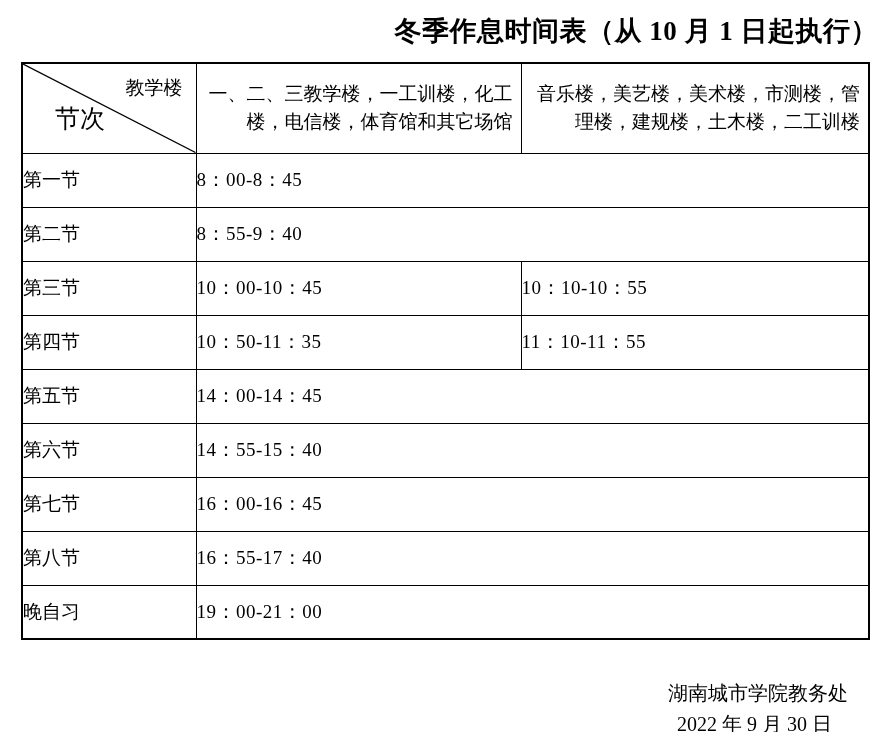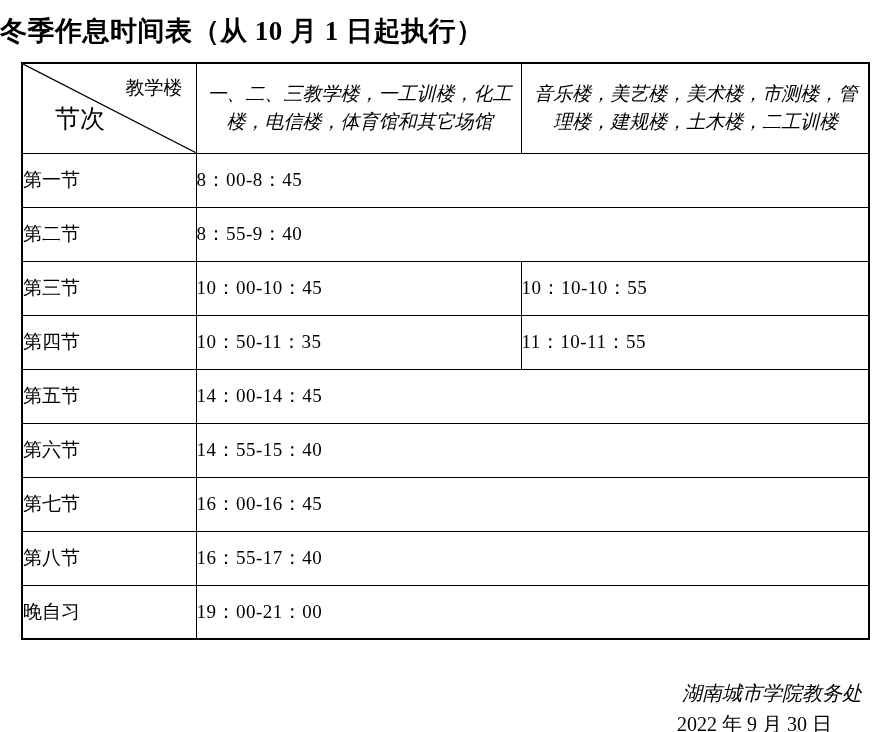--- a/index.html
+++ b/index.html
@@ -6,21 +6,21 @@
   html, body {
     width: 878px; height: 732px;
     background: #ffffff;
     font-family: "Liberation Serif", "DejaVu Serif", serif;
     color: #000000;
     overflow: hidden;
   }
   .page { width: 878px; height: 732px; position: relative; }
 
   .title {
-    text-align: left;
+    text-align: right;
     font-size: 27px;
     font-weight: bold;
     padding-top: 13px;
     height: 62px;
     letter-spacing: 0.5px;
   }
 
   table.schedule {
     border-collapse: collapse;
     table-layout: fixed;
@@ -52,34 +52,33 @@
     font-size: 19px;
   }
   .corner-bottom-left {
     position: absolute; bottom: 18px; left: 32px;
     font-size: 25px;
   }
 
   td.group-header {
     padding: 4px 8px 4px 10px;
     line-height: 28px;
-    text-align: center;
-    font-style: italic;
+    text-align: right;
   }
 
   td.period-cell { text-align: left; }
   td.time-cell   { text-align: left; letter-spacing: 0.5px; }
 
   .footer {
     margin-top: 38px;
     text-align: right;
     font-size: 20px;
     line-height: 31px;
   }
-  .footer-line1 { padding-right: 16px; font-style: italic; }
+  .footer-line1 { padding-right: 30px; }
   .footer-line2 { padding-right: 46px; }
 </style>
 </head>
 <body>
 
 <div class="page">
 
   <div class="title">冬季作息时间表（从 10 月 1 日起执行）</div>
 
   <table class="schedule">

